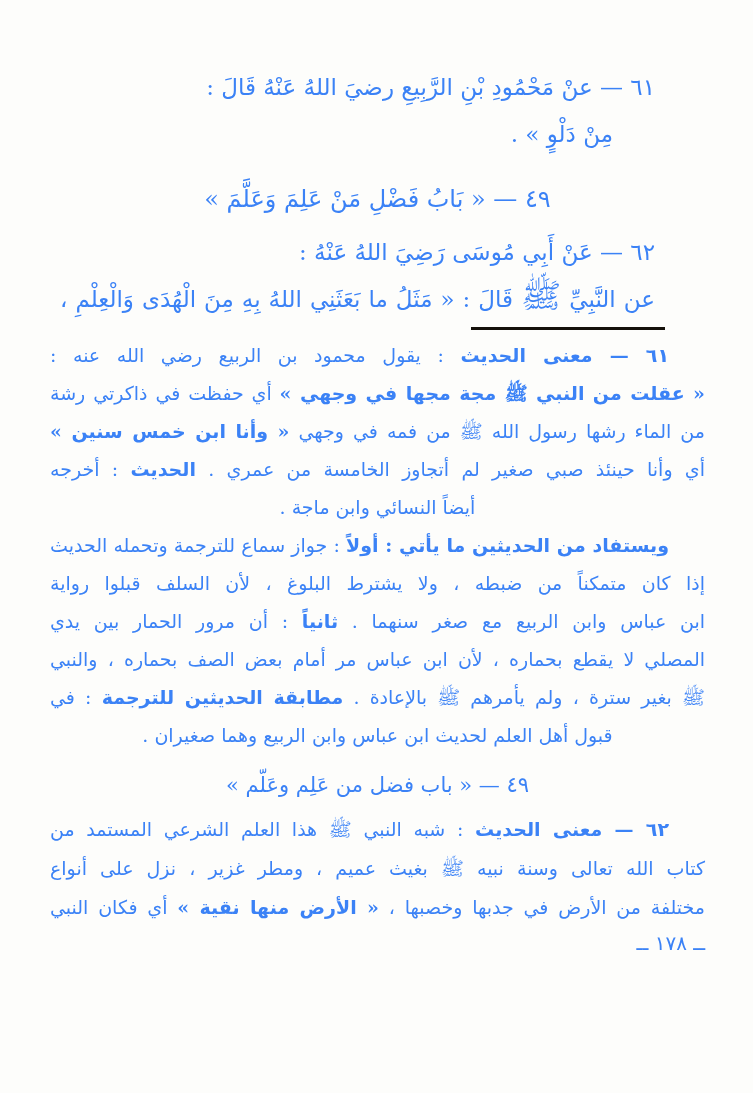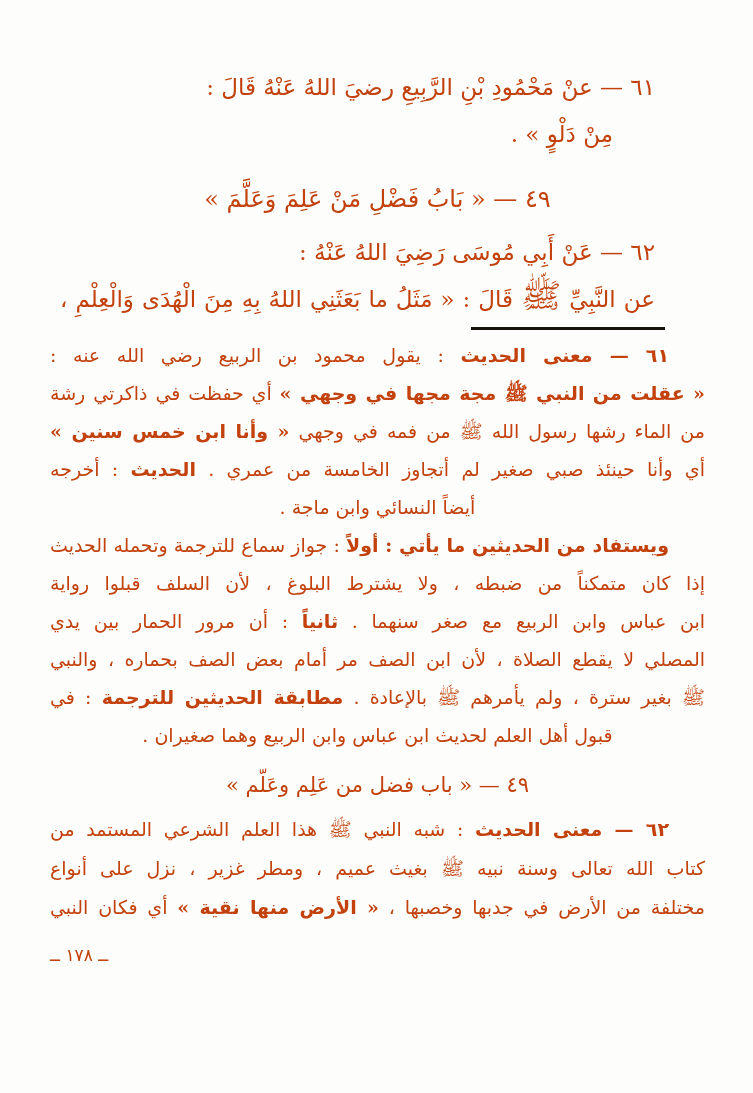--- a/index.html
+++ b/index.html
@@ -3,21 +3,21 @@
 <meta charset="utf-8">
 <style>
   * { box-sizing: border-box; }
   html, body { margin: 0; padding: 0; background: #fdfdfb; }
   .page {
     position: relative;
     width: 753px;
     height: 961px;
     padding: 64px 48px 0 50px;
     background: #fdfdfb;
-    color: #c2410c;
+    color: #3b82f6;
     font-family: "DejaVu Serif", "DejaVu Sans", serif;
     direction: rtl;
     overflow: hidden;
   }
   p, h2, footer { margin: 0; padding: 0; }
 
   
   .matn { font-size: 23px; line-height: 47px; margin-left: 10px; margin-right: 50px; }
   .matn62 { margin-top: 10px; }
   .mline { text-align: right; }
@@ -33,21 +33,21 @@
   
   .fnrule { width: 194px; height: 3px; background: #15110b; margin: 4px 40px 6px auto; }
 
   
   .sharh { font-size: 19px; line-height: 38px; }
   .sharh62 { line-height: 39px; }
   .start { text-indent: 36px; }
   .endline { text-align: center; }
   b { font-weight: bold; }
 
-  .pagenum { text-align: left; font-size: 17px; line-height: 22px; margin-top: 17px; }
+  .pagenum { text-align: right; font-size: 20px; line-height: 22px; margin-top: 5px; }
 </style>
 </head>
 <body>
 
 <div class="page" dir="rtl" lang="ar">
 
   <section class="matn matn61">
     <p class="mline"><span>٦١ — عنْ مَحْمُودِ بْنِ الرَّبِيعِ رضيَ اللهُ عَنْهُ قَالَ :</span></p>
     <p class="mline tail"><span>مِنْ دَلْوٍ » .</span></p>
   </section>
@@ -63,21 +63,21 @@
 
   <section class="sharh sharh61">
     <p class="start just"><b>٦١ — معنى الحديث</b><span> : يقول محمود بن الربيع رضي الله عنه :</span></p>
     <p class="just"><b>« عقلت من النبي ﷺ مجة مجها في وجهي »</b><span> أي حفظت في ذاكرتي رشة</span></p>
     <p class="just"><span>من الماء رشها رسول الله ﷺ من فمه في وجهي </span><b>« وأنا ابن خمس سنين »</b></p>
     <p class="just"><span>أي وأنا حينئذ صبي صغير لم أتجاوز الخامسة من عمري . </span><b>الحديث</b><span> : أخرجه</span></p>
     <p class="endline"><span>أيضاً النسائي وابن ماجة .</span></p>
     <p class="start just"><b>ويستفاد من الحديثين ما يأتي : أولاً</b><span> : جواز سماع للترجمة وتحمله الحديث</span></p>
     <p class="just"><span>إذا كان متمكناً من ضبطه ، ولا يشترط البلوغ ، لأن السلف قبلوا رواية</span></p>
     <p class="just"><span>ابن عباس وابن الربيع مع صغر سنهما . </span><b>ثانياً</b><span> : أن مرور الحمار بين يدي</span></p>
-    <p class="just"><span>المصلي لا يقطع الصلاة ، لأن ابن الصف مر أمام بعض الصف بحماره ، والنبي</span></p>
+    <p class="just"><span>المصلي لا يقطع بحماره ، لأن ابن عباس مر أمام بعض الصف بحماره ، والنبي</span></p>
     <p class="just"><span>ﷺ بغير سترة ، ولم يأمرهم ﷺ بالإعادة . </span><b>مطابقة الحديثين للترجمة</b><span> : في</span></p>
     <p class="endline"><span>قبول أهل العلم لحديث ابن عباس وابن الربيع وهما صغيران .</span></p>
   </section>
 
   <h2 class="chapter chapter-sharh"><span>٤٩ — « باب فضل من عَلِم وعَلّم »</span></h2>
 
   <section class="sharh sharh62">
     <p class="start just"><b>٦٢ — معنى الحديث</b><span> : شبه النبي ﷺ هذا العلم الشرعي المستمد من</span></p>
     <p class="just"><span>كتاب الله تعالى وسنة نبيه ﷺ بغيث عميم ، ومطر غزير ، نزل على أنواع</span></p>
     <p class="just"><span>مختلفة من الأرض في جدبها وخصبها ، </span><b>« الأرض منها نقية »</b><span> أي فكان النبي</span></p>

